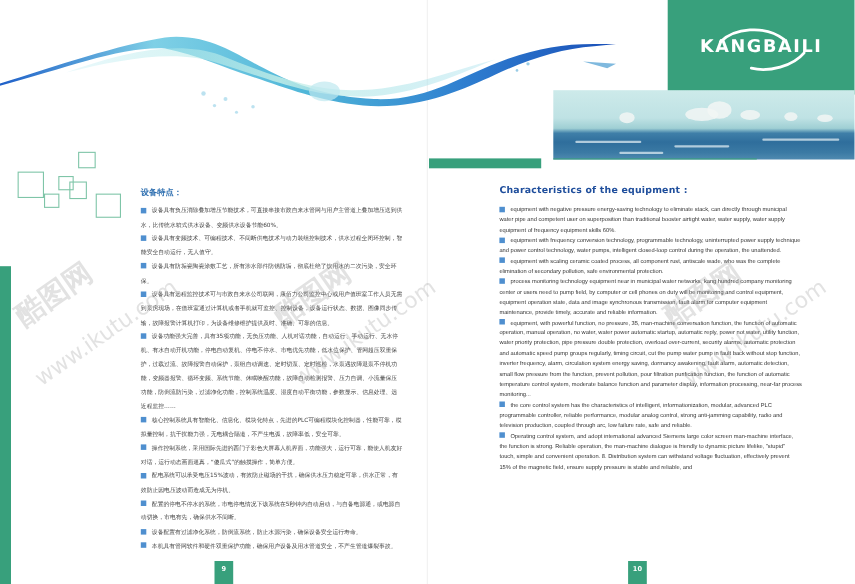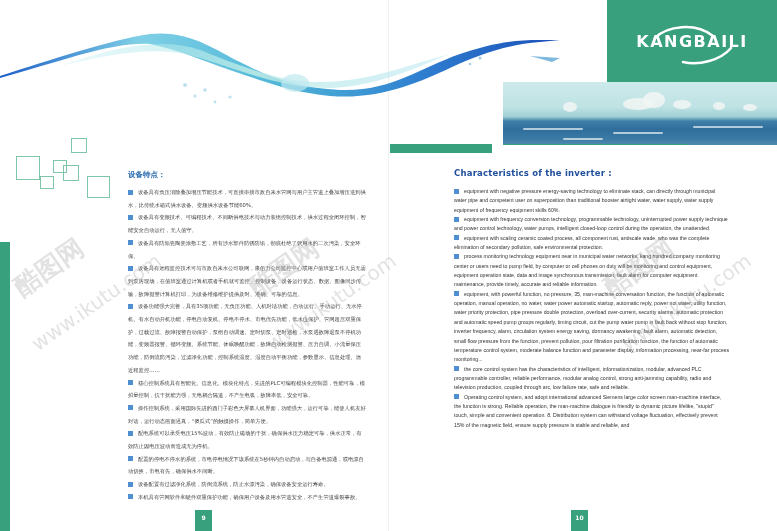--- a/index.html
+++ b/index.html
@@ -125,21 +125,21 @@
     <span class="cn-para"><span class="bullet"></span><span>设备具有远程监控技术可与市政自来水公司联网，康佰力公司监控中心或用户值班室工作人员无需到泵房现场，在值班室通过计算机或者手机就可监控、控制设备，设备运行状态、数据、图像同步传输，故障报警计算机打印，为设备维修维护提供及时、准确、可靠的信息。</span></span>
     <span class="cn-para"><span class="bullet"></span><span>设备功能强大完善，具有35项功能，无负压功能、人机对话功能，自动运行、手动运行、无水停机、有水自动开机功能，停电自动复机、停电不停水、市电优先功能，低水位保护、管网超压双重保护，过载过流、故障报警自动保护，泵组自动调速、定时切泵、定时巡检，水泵遇故障退泵不停机功能，变频器报警、循环变频、系统节能、休眠唤醒功能，故障自动检测报警、压力自调、小流量保压功能，防倒流防污染，过滤净化功能，控制系统温度、湿度自动平衡功能，参数显示、信息处理、远近程监控……</span></span>
     <span class="cn-para"><span class="bullet"></span><span>核心控制系统具有智能化、信息化、模块化特点，先进的PLC可编程模块化控制器，性能可靠，模拟量控制，抗干扰能力强，无电耦合隔道，不产生电弧，故障率低，安全可靠。</span></span>
     <span class="cn-para"><span class="bullet"></span><span>操作控制系统，采用国际先进的西门子彩色大屏幕人机界面，功能强大，运行可靠，能使人机友好对话，运行动态画面逼真，“傻瓜式”的触摸操作，简单方便。</span></span>
     <span class="cn-para"><span class="bullet"></span><span>配电系统可以承受电压15%波动，有效防止磁场的干扰，确保供水压力稳定可靠，供水正常，有效防止因电压波动而造成无为停机。</span></span>
     <span class="cn-para"><span class="bullet"></span><span>配置的停电不停水的系统，市电停电情况下该系统在5秒钟内自动启动，与自备电源通，或电源自动切换，市电有先，确保供水不间断。</span></span>
     <span class="cn-para"><span class="bullet"></span><span>设备配置有过滤净化系统，防倒流系统，防止水源污染，确保设备安全运行寿命。</span></span>
     <span class="cn-para"><span class="bullet"></span><span>本机具有管网软件和硬件双重保护功能，确保用户设备及用水管道安全，不产生管道爆裂事故。</span></span>
   </div>
 
-  <div class="en-title">Characteristics of the inverter :</div>
+  <div class="en-title">Characteristics of the equipment :</div>
   <div class="en-body">
     <span class="en-para"><span class="bullet"></span><span>equipment with negative pressure energy-saving technology to eliminate stack, can directly through municipal water pipe and competent user on superposition than traditional booster airtight water, water supply, water supply equipment of frequency equipment skills 60%.</span></span>
     <span class="en-para"><span class="bullet"></span><span>equipment with frequency conversion technology, programmable technology, uninterrupted power supply technique and power control technology, water pumps, intelligent closed-loop control during the operation, the unattended.</span></span>
     <span class="en-para"><span class="bullet"></span><span>equipment with scaling ceramic coated process, all component rust, antiscale wade, who was the complete elimination of secondary pollution, safe environmental protection.</span></span>
     <span class="en-para"><span class="bullet"></span><span>process monitoring technology equipment near in municipal water networks, kang hundred company monitoring center or users need to pump field, by computer or cell phones on duty will be monitoring and control equipment, equipment operation state, data and image synchronous transmission, fault alarm for computer equipment maintenance, provide timely, accurate and reliable information.</span></span>
     <span class="en-para"><span class="bullet"></span><span>equipment, with powerful function, no pressure, 35, man-machine conversation function, the function of automatic operation, manual operation, no water, water power automatic startup, automatic reply, power not water, utility function, water priority protection, pipe pressure double protection, overload over-current, security alarms, automatic protection and automatic speed pump groups regularly, timing circuit, cut the pump water pump in fault back without stop function, inverter frequency, alarm, circulation system energy saving, dormancy awakening, fault alarm, automatic detection, small flow pressure from the function, prevent pollution, pour filtration purification function, the function of automatic temperature control system, moderate balance function and parameter display, information processing, near-far process monitoring...</span></span>
     <span class="en-para"><span class="bullet"></span><span>the core control system has the characteristics of intelligent, informationization, modular, advanced PLC programmable controller, reliable performance, modular analog control, strong anti-jamming capability, radio and television production, coupled through arc, low failure rate, safe and reliable.</span></span>
     <span class="en-para"><span class="bullet"></span><span>Operating control system, and adopt international advanced Siemens large color screen man-machine interface, the function is strong. Reliable operation, the man-machine dialogue is friendly to dynamic picture lifelike, "stupid" touch, simple and convenient operation. 8. Distribution system can withstand voltage fluctuation, effectively prevent 15% of the magnetic field, ensure supply pressure is stable and reliable, and</span></span>
   </div>
 

